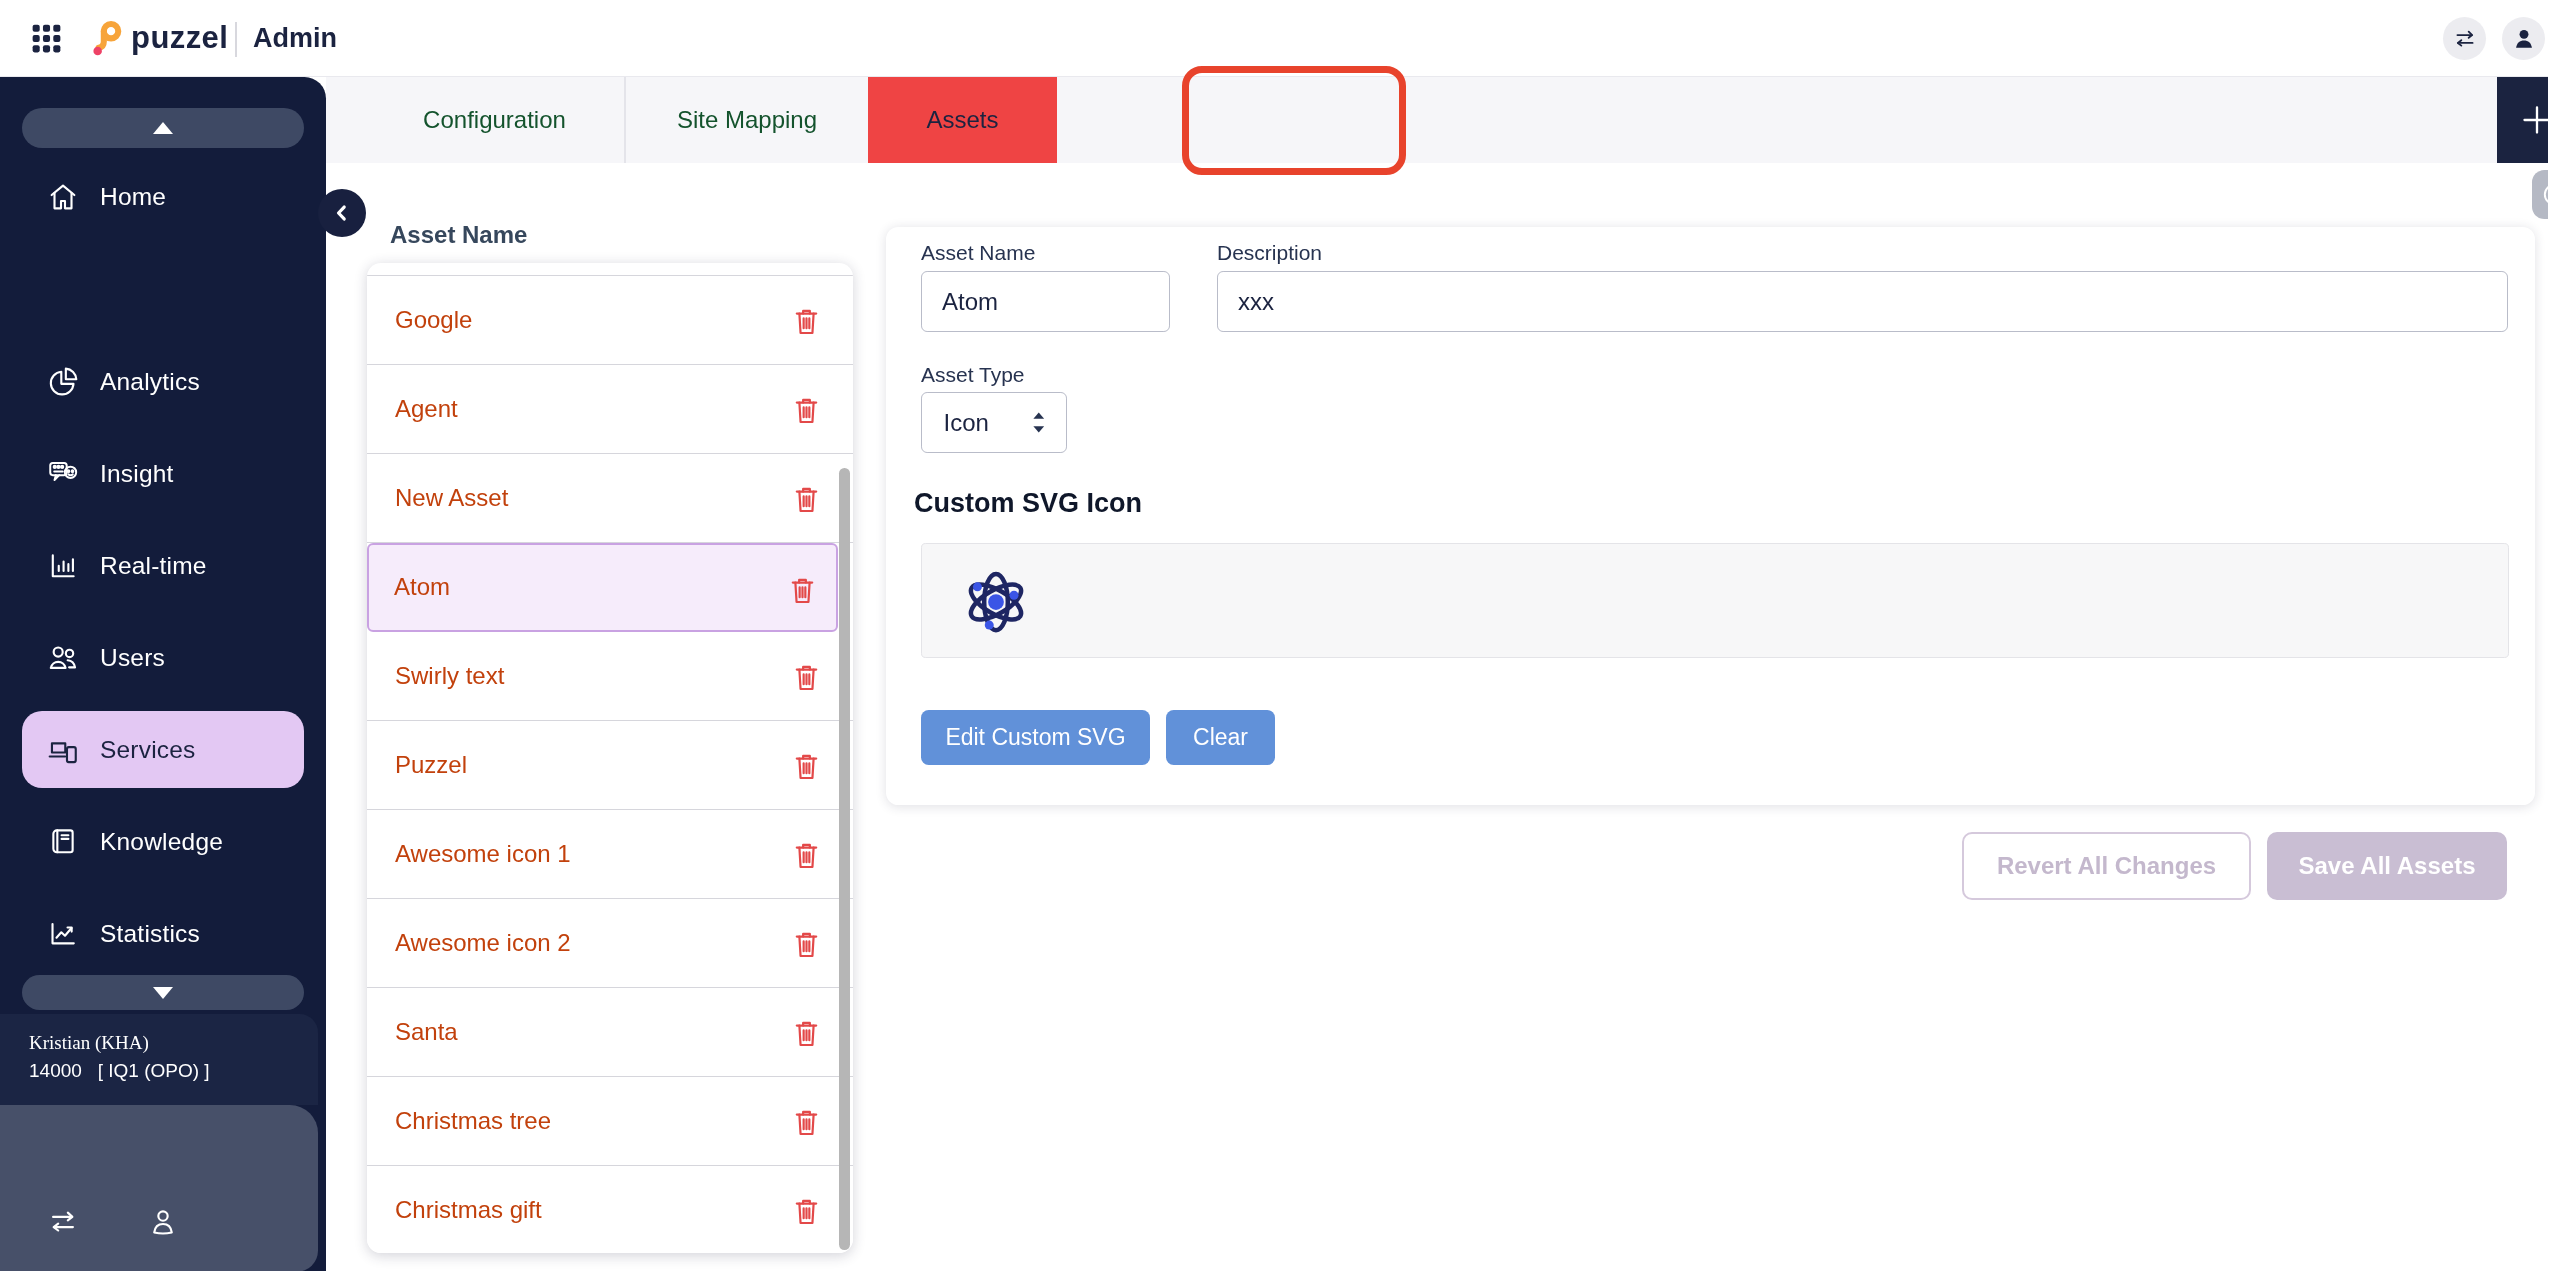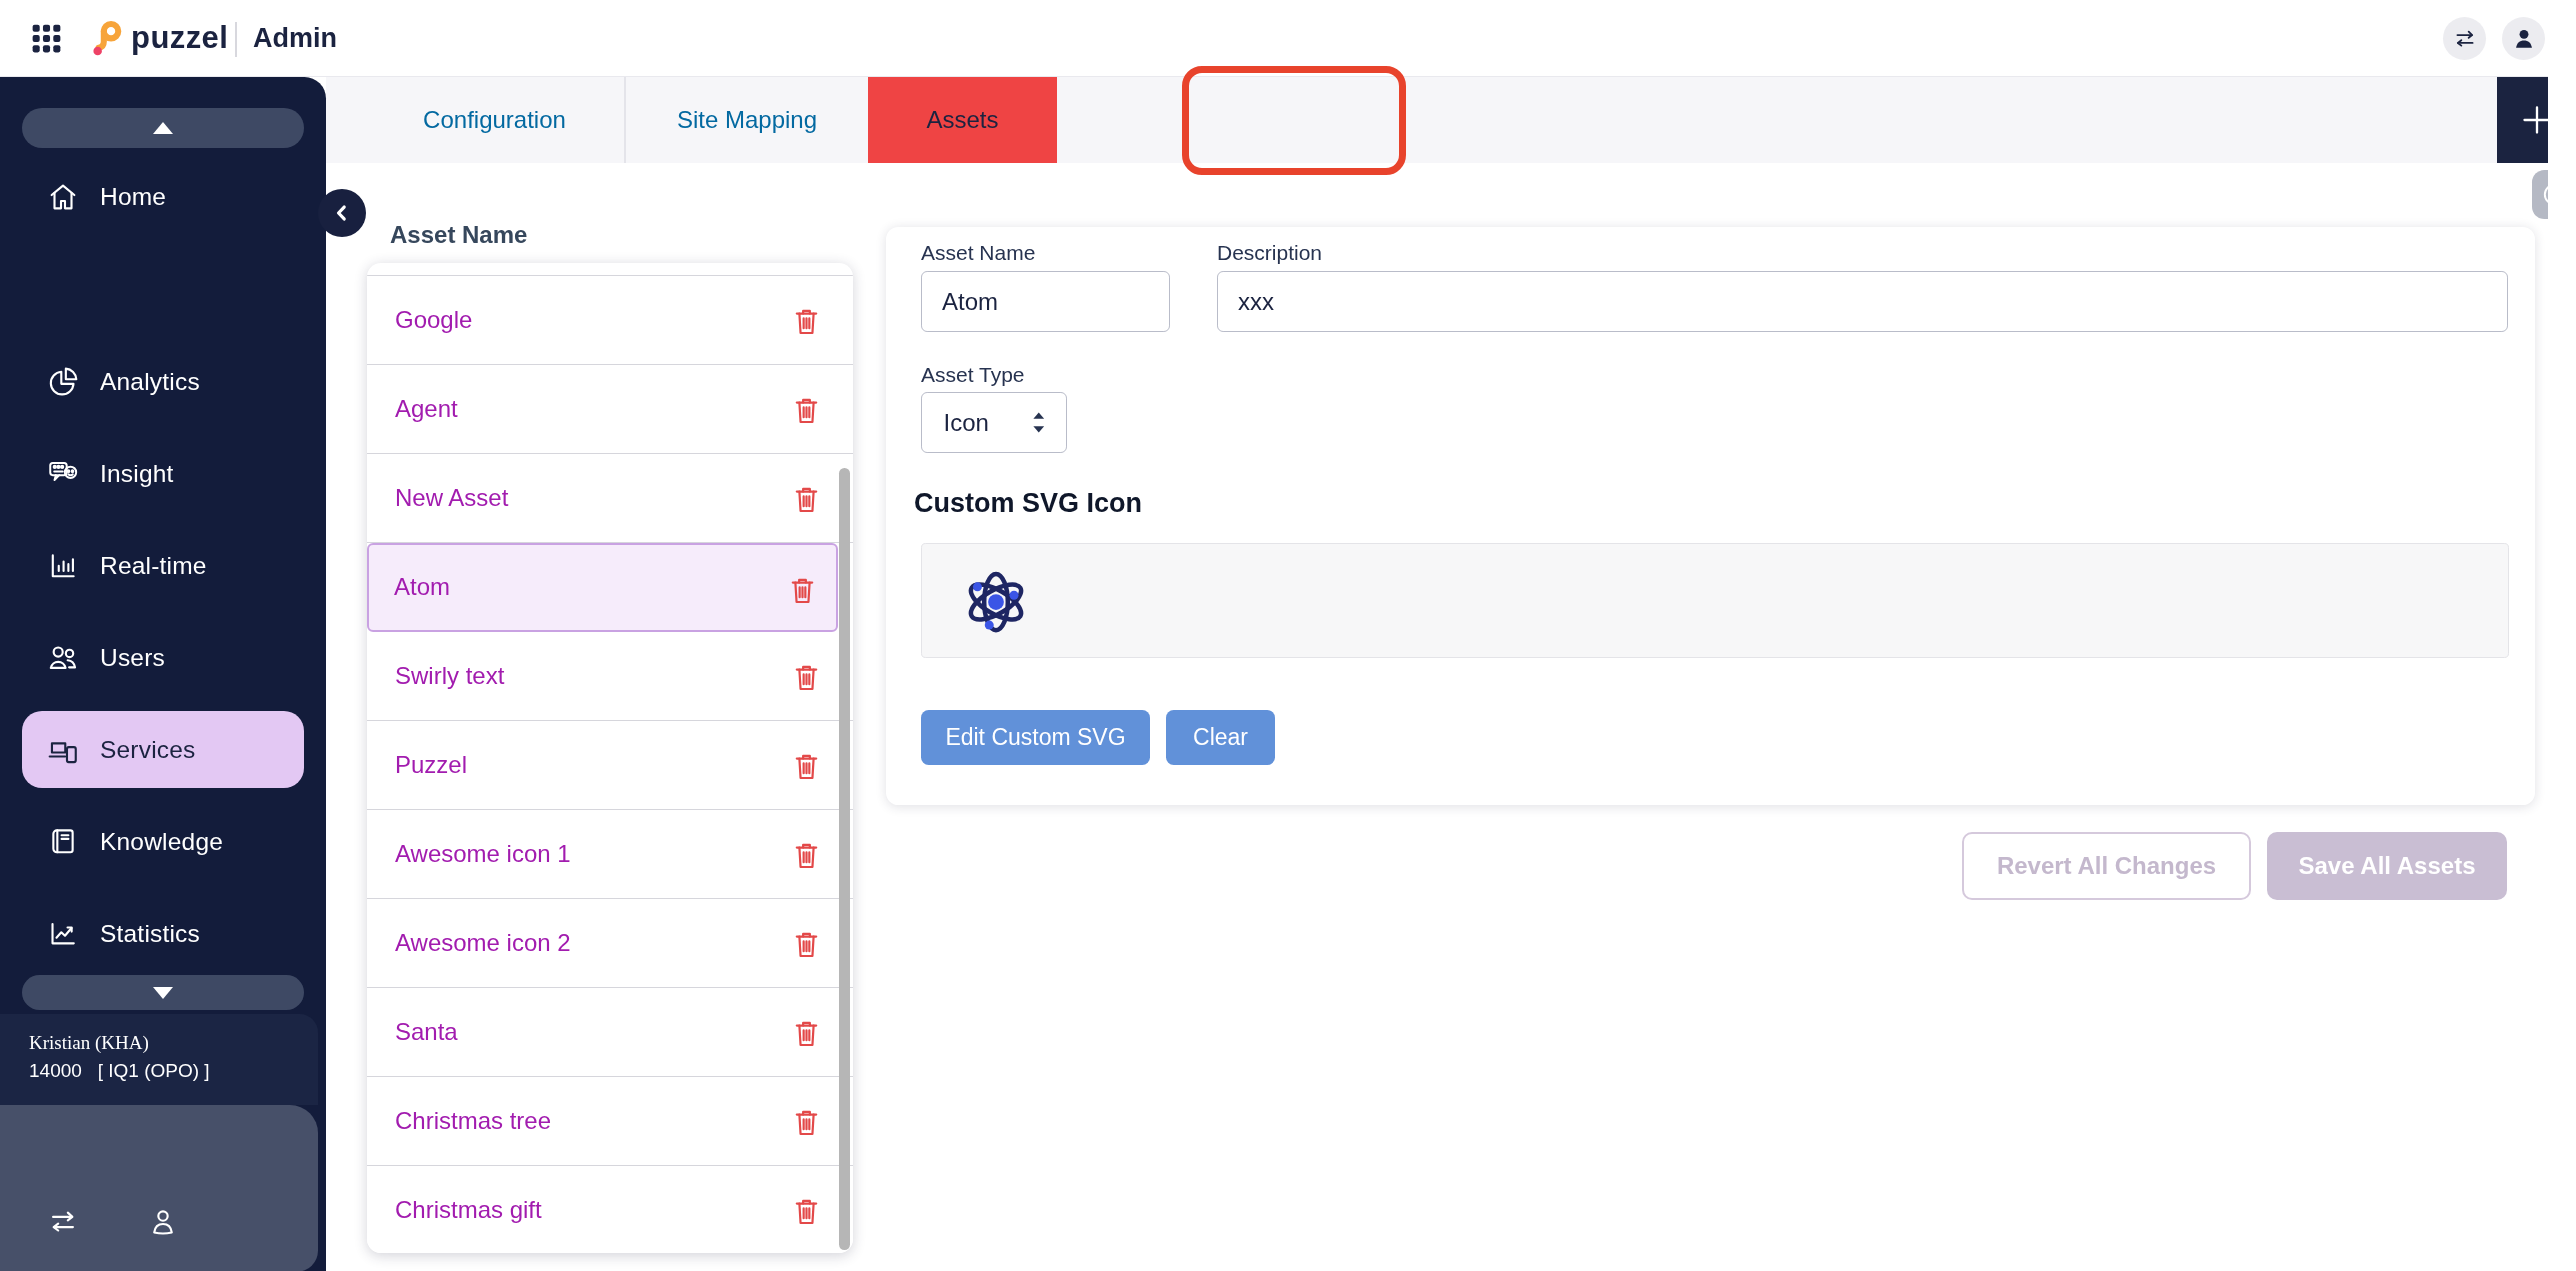--- a/index.html
+++ b/index.html
@@ -31,35 +31,35 @@
   .nav-item.active { left:21.5px; width:282px; padding-left:24.5px; border-radius:20px; background:#e3c8f3; color:#1b2340; height:77px; }
   .userbox { position:absolute; left:0; top:937px; width:318px; height:91px; background:#1b2544; border-radius:0 18.4px 0 0; color:#ffffff; padding:18.4px 0 0 29px; }
   .userbox .uname { font-size:19px;font-family:Liberation Serif, serif; }
   .userbox .udetail { font-size:19px; margin-top:6.1px; white-space:pre; }
   .sidefoot { position:absolute; left:0; top:1028px; width:318px; height:167px; background:#475069; border-radius:0 28px 21.5px 0; }
   .sidefoot .ic { position:absolute; width:34px; height:34px; color:#ffffff; cursor:pointer; }
   .collapse-btn { position:absolute; left:318px; top:189px; width:48px; height:48px; border-radius:50%; background:#18203f; display:flex; align-items:center; justify-content:center; cursor:pointer; z-index:30; }
 
   
   .tabrow { position:absolute; left:326px; top:77px; width:2250px; height:86px; background:#f6f6f9; }
-  .tab { position:absolute; top:0; height:86px; display:flex; align-items:center; justify-content:center; font-size:24px; color:#0369a1; cursor:pointer; }
+  .tab { position:absolute; top:0; height:86px; display:flex; align-items:center; justify-content:center; font-size:24px; color:#14532d; cursor:pointer; }
   .tab.t0 { left:39px; width:259px; }
   .tab.t1 { left:300px; width:242px; }
   .tab.t2 { left:542px; width:189px; background:#ef4444; color:#1b2340; }
   .tab-div { position:absolute; top:0; width:1.5px; height:86px; background:#e4e4ea; }
   .annotation { position:absolute; left:856px; top:-10.7px; width:224px; height:109px; border:7.7px solid #e8432c; border-radius:20px; pointer-events:none; z-index:25; }
   .add-btn { position:absolute; left:2497px; top:77px; width:79px; height:86px; background:#1b2340; color:#fff; display:flex; align-items:center; justify-content:center; cursor:pointer; z-index:21; }
   .info-tab { position:absolute; left:2532px; top:170px; width:44px; height:49px; background:#b5b9c4; border-radius:12.3px 0 0 12.3px; display:flex; align-items:center; justify-content:center; color:#ffffff; cursor:pointer; z-index:21; }
 
   
   .list-header { position:absolute; left:390px; top:221px; font-size:24px; font-weight:700; color:#36475c; }
   .list-card { position:absolute; left:367px; top:263px; width:486px; height:990px; background:#ffffff; border-radius:14px; box-shadow:0 2.3px 12.3px rgba(40,40,70,0.20); overflow:hidden; }
   .list-rows { position:absolute; left:0; top:11.5px; width:100%; border-top:1.5px solid #d6d6dc; }
   .row { position:relative; height:89px; display:flex; align-items:center; border-bottom:1.5px solid #d6d6dc; cursor:pointer; background:#fff; }
-  .row .row-label { margin-left:28px; font-size:24px; color:#a21caf; }
+  .row .row-label { margin-left:28px; font-size:24px; color:#c2410c; }
   .row .trash { position:absolute; right:31px; top:29px; width:31px; height:34px; cursor:pointer; }
   .row.selected { background:#f6ecfb; border:2.3px solid #c9a2e2; border-radius:6.1px; margin-right:15.3px; }
   .row.selected .row-label { margin-left:25px; }
   .row.selected .trash { right:17.6px; }
   .vscroll { position:absolute; right:3.1px; top:205px; width:10.7px; height:782px; background:#b6b6b6; border-radius:5.4px; cursor:pointer; }
 
   
   .form-card { position:absolute; left:886px; top:227px; width:1649px; height:578px; background:#ffffff; border-radius:12.3px; box-shadow:0 1.5px 10.7px rgba(40,40,70,0.14); }
   .f-label { position:absolute; font-size:21px; color:#273350; }
   .f-input { position:absolute; height:61px; border:1.5px solid #b9bcc9; border-radius:6.1px; font-family:"Liberation Sans",sans-serif; font-size:24px; color:#1b2340; padding:0 20px; background:#fff; }

